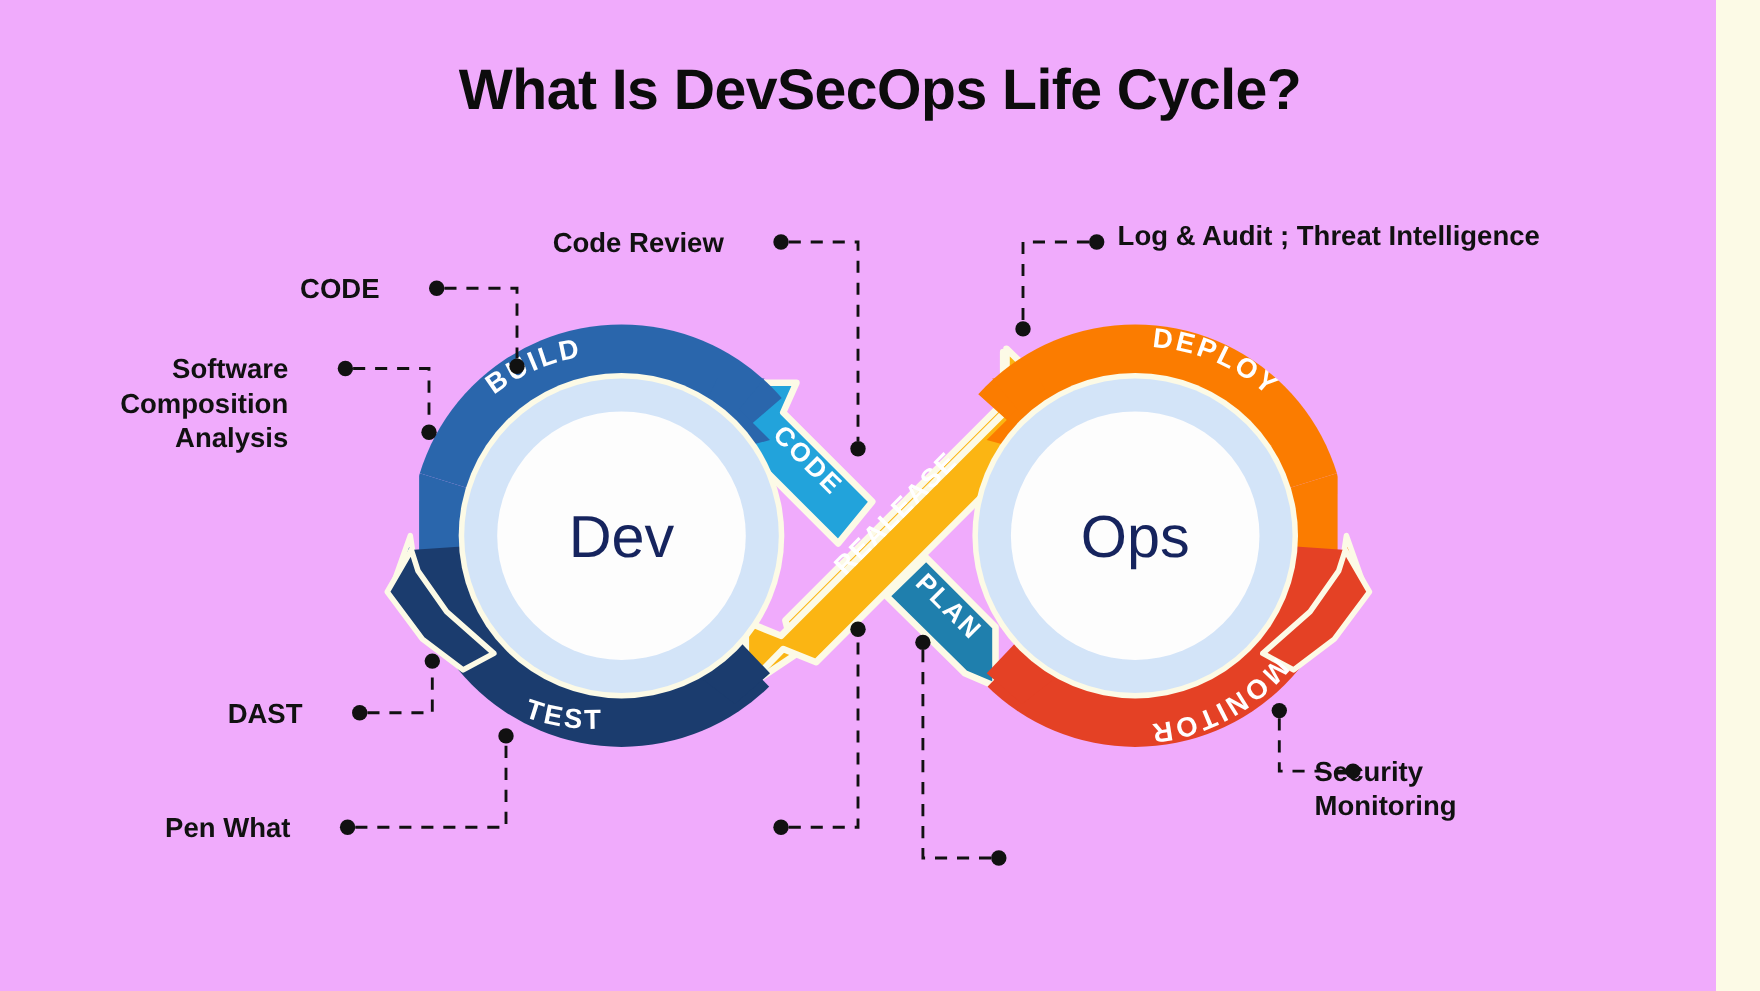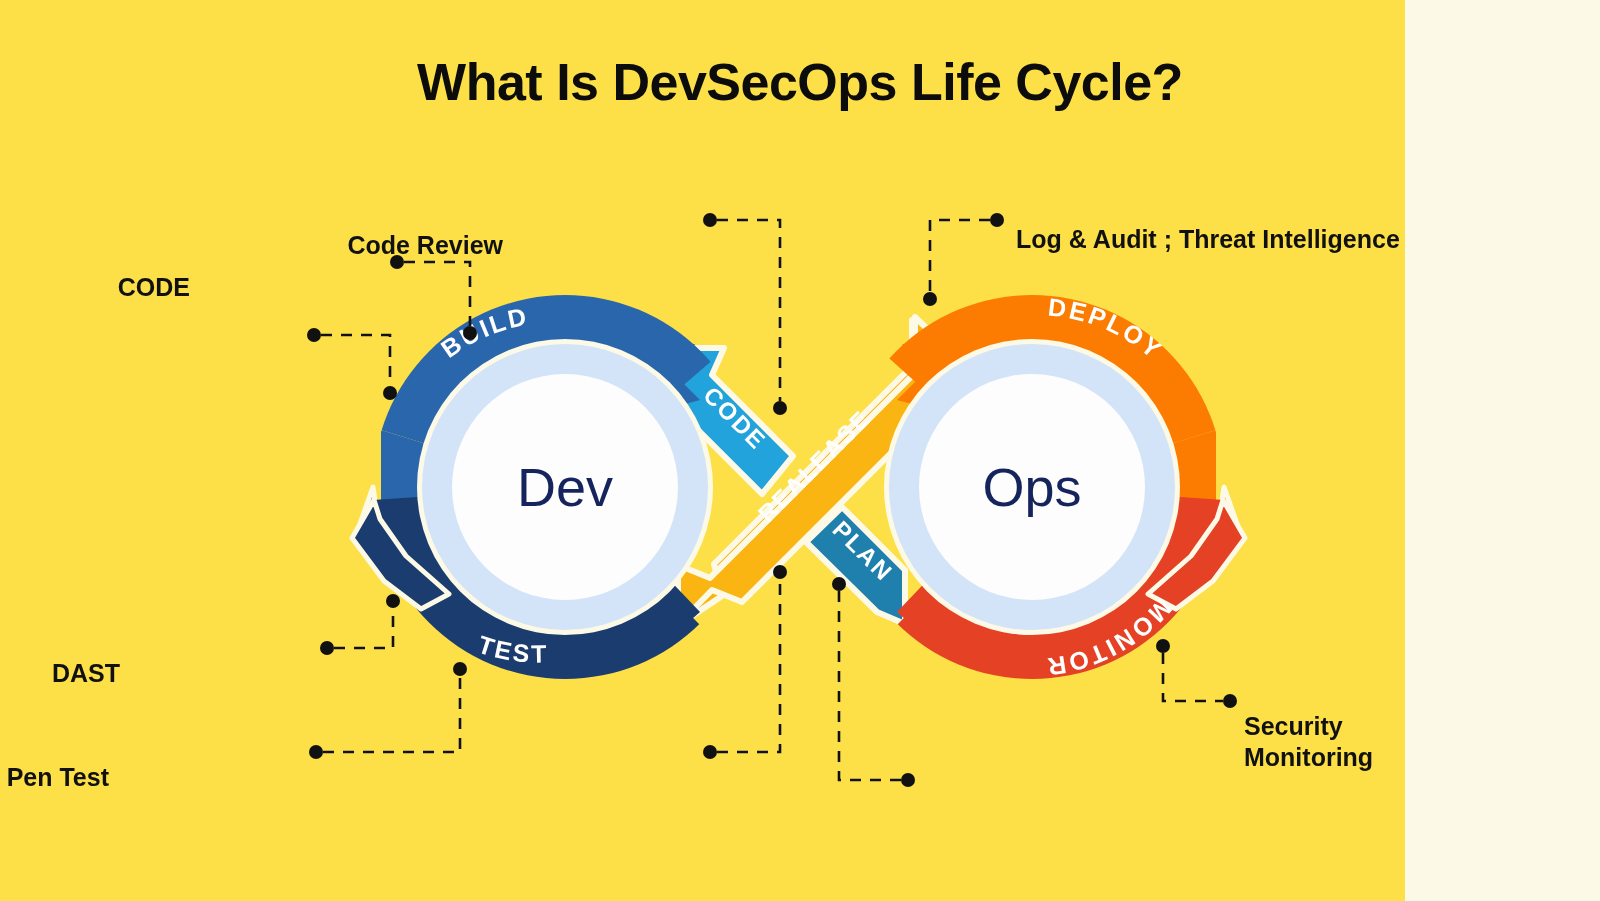--- a/index.html
+++ b/index.html
@@ -2,35 +2,35 @@
 <html><head>
 <meta charset="utf-8">
 <style>
   * { margin:0; padding:0; box-sizing:border-box; }
   html, body {
     width:1600px; height:901px;
     background:#FCFAE6;
     font-family:"Liberation Sans", sans-serif;
     overflow:hidden;
   }
-  #stage { position:relative; width:1405px; height:901px; background:#fde047; }
+  #stage { position:relative; width:1560px; height:901px; background:#f0abfc; }
 
   .title {
     position:absolute; top:52px; left:0; width:1600px;
     text-align:center;
     font-size:52px; font-weight:bold; letter-spacing:-0.5px;
     color:#0C0C0C;
   }
 
   svg#diagram { position:absolute; inset:0; width:1600px; height:901px; }
 
   .callout-text {
     position:absolute;
     font-size:25px; font-weight:bold; color:#111111;
-    line-height:1.24; white-space:pre-line;margin-top:24px;
+    line-height:1.24; white-space:pre-line;
   }
   .ct-right { text-align:right; }
   .ct-left  { text-align:left; }
 
   .arc-label { font-size:25px; font-weight:bold; fill:#FFFFFF; letter-spacing:2.5px; }
   .ribbon-label { font-size:24px; font-weight:bold; fill:#FFFFFF; letter-spacing:2px; }
   .core-label { font-size:54px; font-weight:normal; fill:#16245E; }
   .lead { stroke:#111111; stroke-width:2.6; fill:none; stroke-dasharray:11 9; }
   .dot { fill:#111111; }
 </style>
@@ -209,27 +209,30 @@
 
     <g>
       <path class="lead" d="M 839 591 L 839 780 L 901 780"></path>
       <circle class="dot" cx="839" cy="584" r="7"></circle>
       <circle class="dot" cx="908" cy="780" r="7"></circle>
     </g>
   </svg>
 
   <div class="callout-text ct-right" style="right:1215px; top:248px;">CODE</div>
 
+  <div class="callout-text ct-right" style="right:1298px; top:321px;">Software
+Composition
+Analysis</div>
 
   <div class="callout-text ct-right" style="right:1285px; top:634px;">DAST</div>
 
-  <div class="callout-text ct-right" style="right:1296px; top:738px;">Pen Test</div>
+  <div class="callout-text ct-right" style="right:1296px; top:738px;">Pen What</div>
 
   <div class="callout-text ct-right" style="right:902px; top:206px;">Code Review</div>
 
 
   <div class="callout-text ct-left" style="left:1016px; top:200px;">Log &amp; Audit ; Threat Intelligence</div>
 
-  <div class="callout-text ct-left" style="left:1244px; top:687px;">Security
+  <div class="callout-text ct-left" style="left:1195px; top:687px;">Security
 Monitoring</div>
 
 
 </div>
 
 </body></html>

